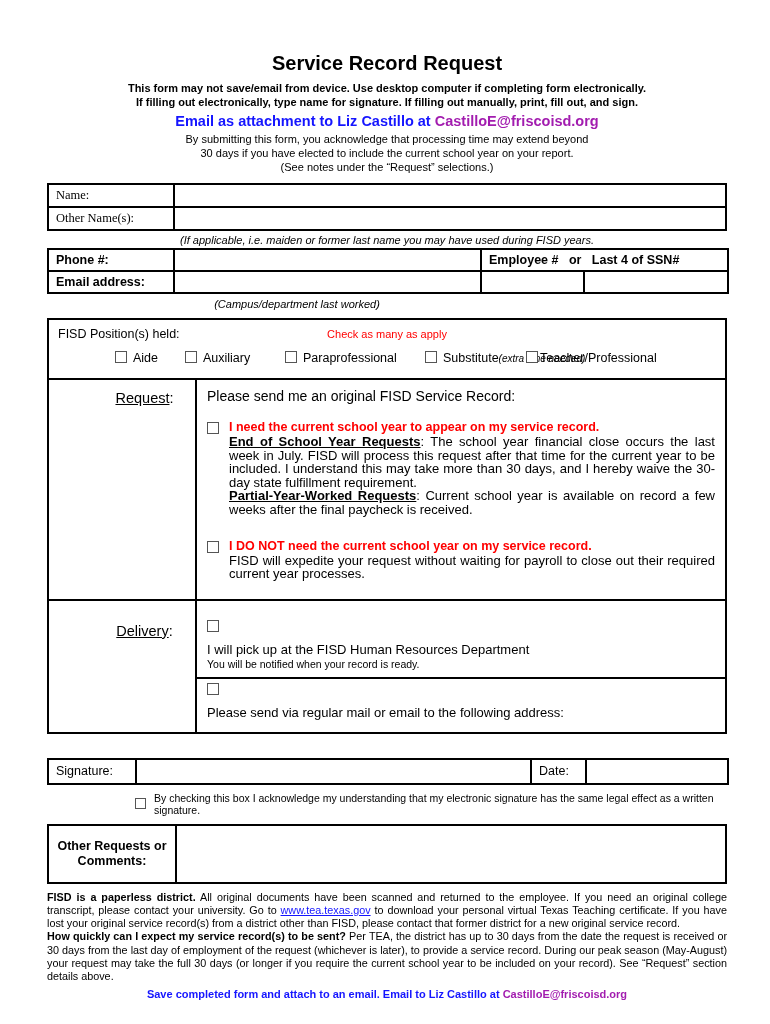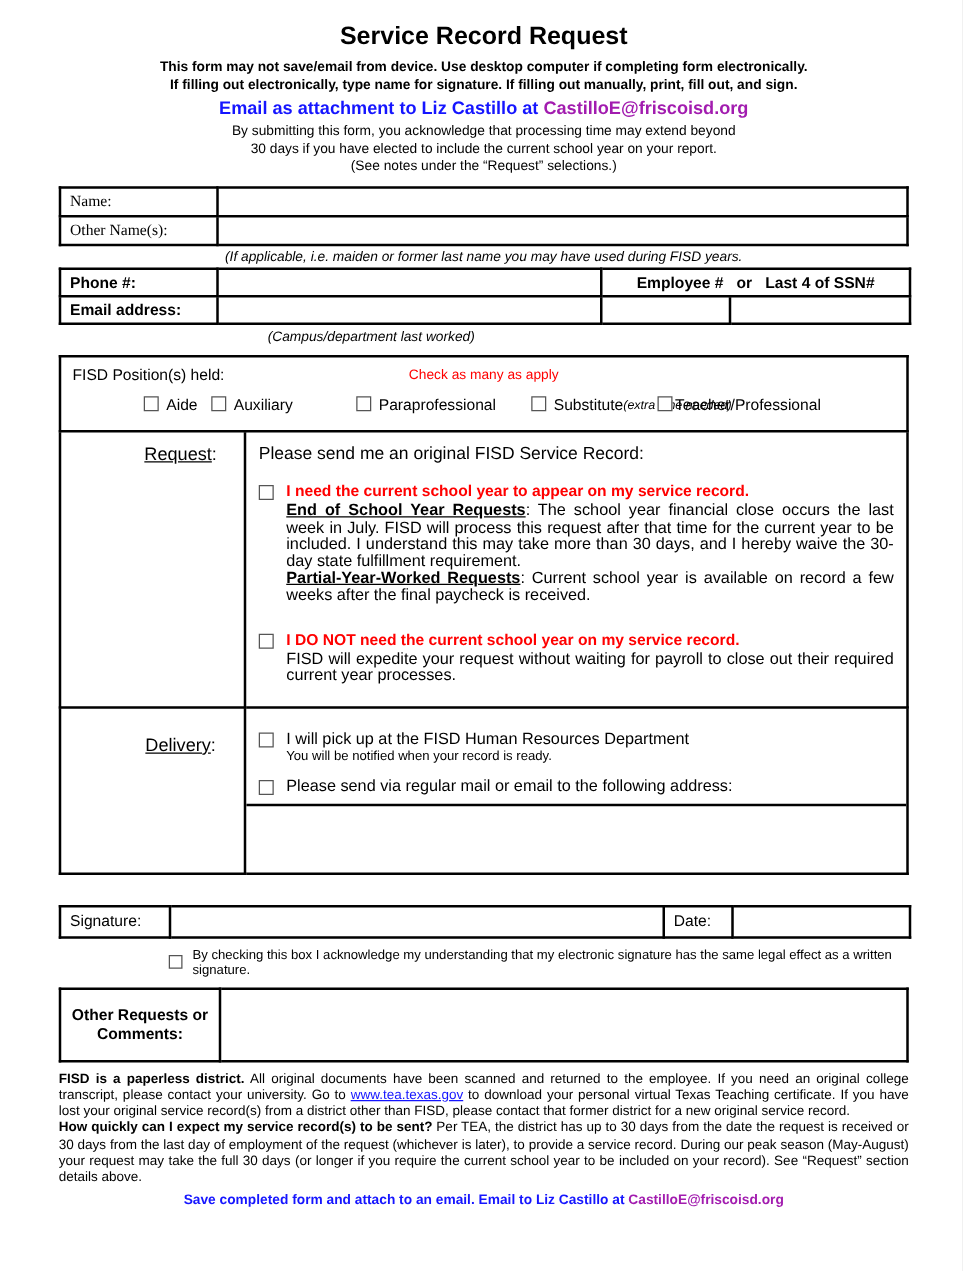--- a/index.html
+++ b/index.html
@@ -2,37 +2,37 @@
 <html><head>
 <meta charset="utf-8">
 <style>
   * { margin:0; padding:0; box-sizing:border-box; }
   html,body { background:#e8e8e8; }
   body { font-family:"Liberation Sans", sans-serif; color:#000; }
   .page { position:relative; width:770px; height:1024px; background:#fff; overflow:hidden; margin:0 auto; }
   .content { margin-left:47px; width:680px; }
 
   
-  .hdr { padding-top:18px; text-align:center; }
+  .hdr { padding-top:52px; text-align:center; }
   .hdr h1 { font-size:20px; font-weight:bold; margin-bottom:6px; }
   .instr { font-size:11px; font-weight:bold; line-height:14px; }
   .email-line { font-size:14.5px; font-weight:bold; color:#1515ff; margin:4px 0 3px 0; }
   .email-line a, .save-line a { color:#a21caf; cursor:pointer; }
   .ack { font-size:11px; line-height:14px; }
 
   
   table { border-collapse:collapse; table-layout:fixed; width:680px; }
   td { border:2px solid #000; font-size:12.5px; padding:1px 7px; vertical-align:middle; overflow:hidden; }
   .name-tbl { margin-top:9px; }
   .name-tbl td { height:23px;font-family:Liberation Serif, serif; }
   .bold { font-weight:bold; }
   .inote { font-style:italic; font-size:11px; text-align:center; margin:3px 0 2px 0; }
   .inote2 { font-style:italic; font-size:11px; text-align:center; width:310px; margin:4px 0 2px 95px; }
   .contact-tbl td { height:22px; }
-  .chead { text-align:center; font-weight:bold; font-size:12.5px;margin-top:20px; }
+  .chead { text-align:left; font-weight:bold; font-size:12.5px;margin-top:20px; }
 
   
   .cb { display:inline-block; width:12px; height:12px; border:1.5px solid #555; background:#fff; flex:none; cursor:pointer; }
 
   
   .main-tbl { margin-top:8px; }
   .pos-cell { height:60px; position:relative; padding:0; }
   .pos-label { position:absolute; left:9px; top:7px; font-size:12.5px; }
   .pos-instr { position:absolute; left:0; right:0; top:8px; text-align:center; color:#ff0000; font-size:11px; }
   .pos-item { position:absolute; top:31px; display:flex; align-items:flex-start; gap:6px; font-size:12.5px; }
@@ -43,21 +43,21 @@
   .req-side { padding-top:10px; }
   .del-side { padding-top:22px; }
   .req-body { vertical-align:top; padding:8px 10px 6px 10px; }
   .req-intro { font-size:14px; margin-bottom:16px; }
   .opt { display:flex; gap:10px; margin-bottom:12px; }
   .opt-title { color:#ff0000; font-weight:bold; font-size:12.5px; margin-bottom:1px; }
   .detail { font-size:13px; line-height:13.6px; text-align:justify; }
   .detail .lead { font-weight:bold; text-decoration:underline; }
   .del-body { vertical-align:top; padding:0; }
   .del-opts { border-bottom:2px solid #000; padding:16px 10px 8px 10px; height:78px; }
-  .del-opts .opt { margin-bottom:10px; }
+  .del-opts .opt { margin-bottom:10px;flex-direction:column; }
   .del-title { font-size:13px; }
   .del-note { font-size:10.5px; margin-top:1px; }
   .del-address { height:53px; cursor:text; }
 
   
   .sig-tbl { margin-top:24px; }
   .sig-tbl td { height:25px; }
   .esign { margin:7px 0 0 88px; font-size:10.5px; display:flex; align-items:center; gap:8px; }
   .esign .cb { width:11px; height:11px; }
 
@@ -137,21 +137,21 @@
         </colgroup>
       <tbody>
           <tr>
         <td class="pos-cell" colspan="2">
           <span class="pos-label">FISD Position(s) held:</span>
           <span class="pos-instr">Check as many as apply</span>
           <div class="pos-item" style="left:66px">
             <span class="cb"></span>
             <span>Aide</span>
           </div>
-          <div class="pos-item" style="left:120px">
+          <div class="pos-item" style="left:136px">
             <span class="cb"></span>
             <span>Auxiliary</span>
           </div>
           <div class="pos-item" style="left:236px">
             <span class="cb"></span>
             <span>Paraprofessional</span>
           </div>
           <div class="pos-item" style="left:376px">
             <span class="cb"></span>
             <span class="col">

